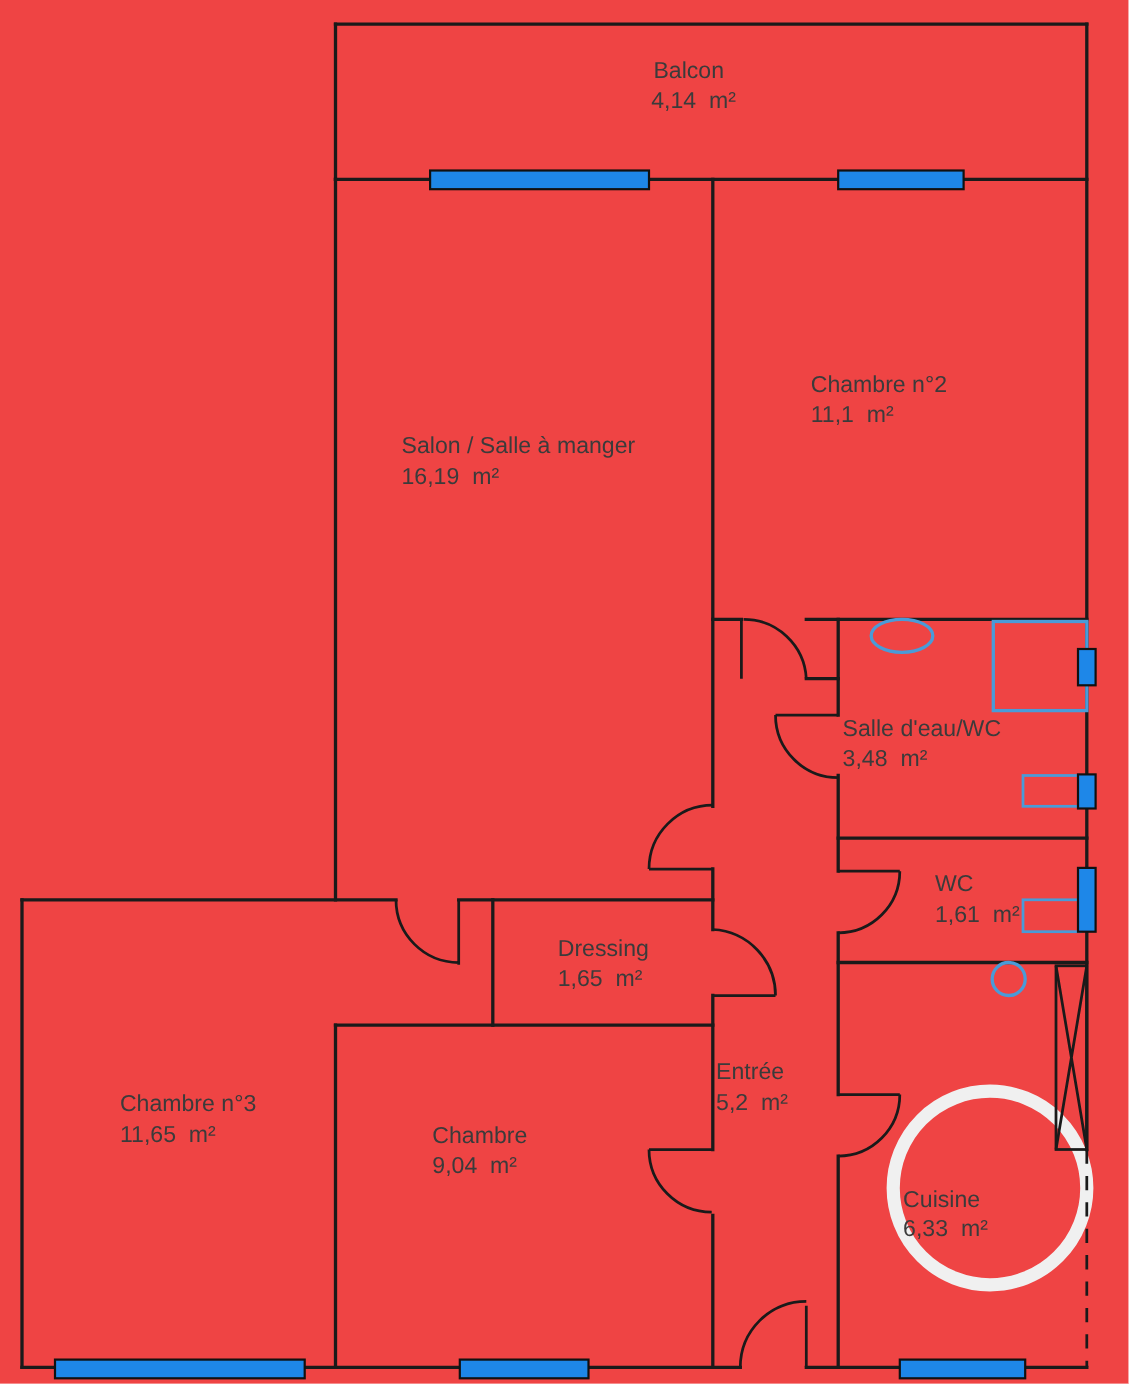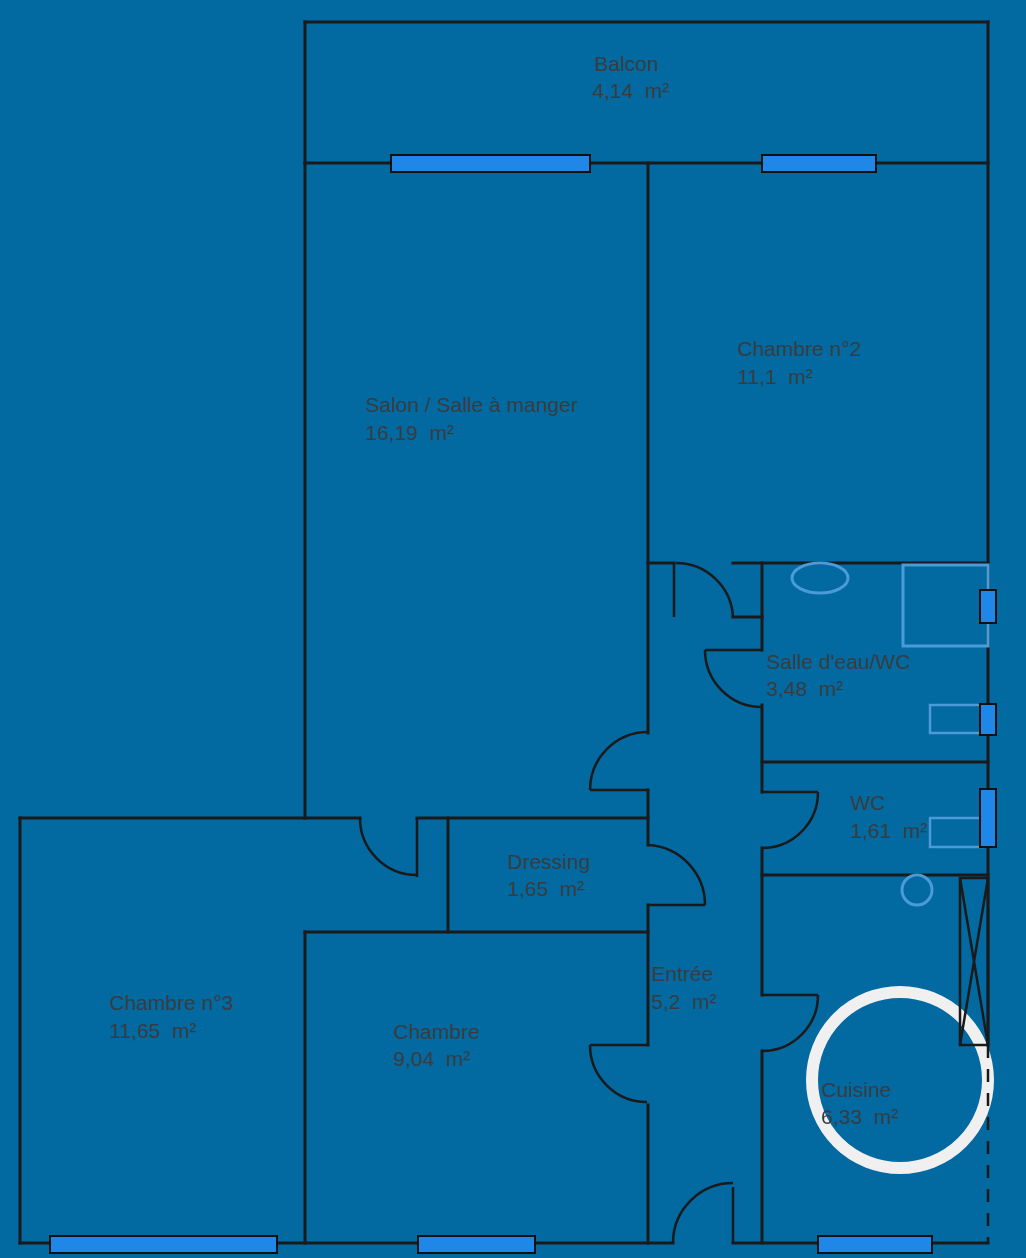--- a/index.html
+++ b/index.html
@@ -8,21 +8,21 @@
     background: #ffffff;
     width: 1026px;
     height: 1258px;
     overflow: hidden;
     font-family: "Liberation Sans", sans-serif;
   }
   .plan-wrap {
     position: relative;
     width: 1026px;
     height: 1258px;
-    background: #0369a1;
+    background: #ef4444;
   }
   svg text {
     font-family: "Liberation Sans", sans-serif;
     font-size: 21px;
     fill: #3b3b3b;
     white-space: pre;
   }
   .wall {
     stroke: #1a1a1a;
     stroke-width: 3;

